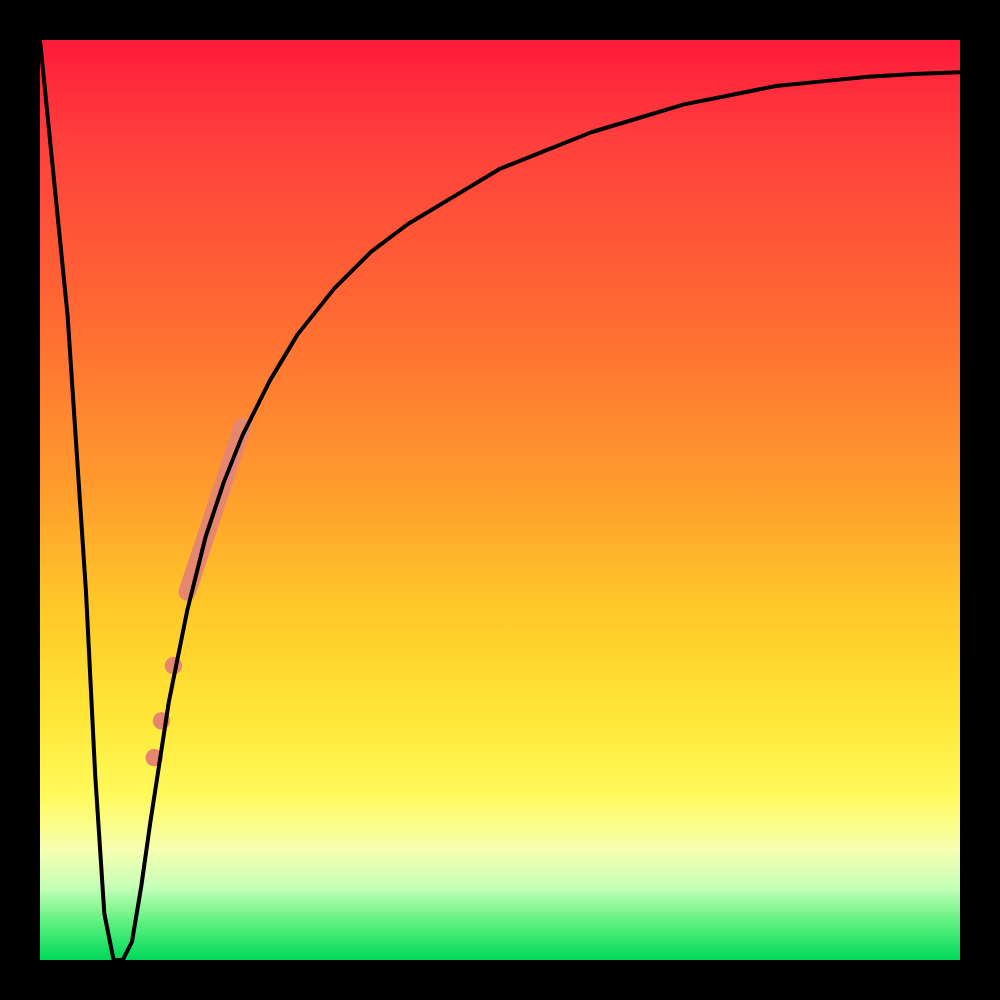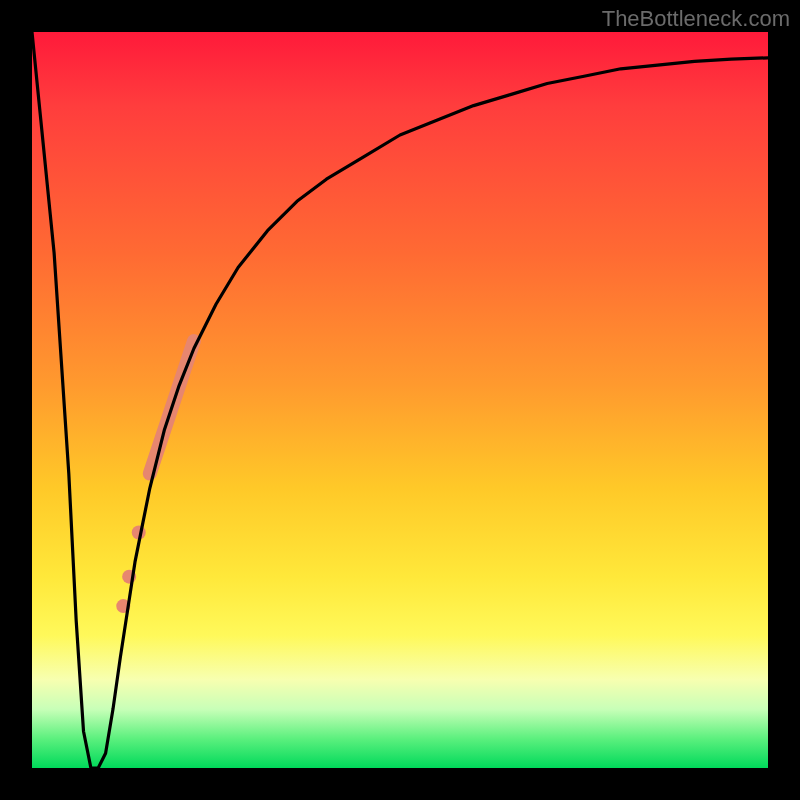--- a/index.html
+++ b/index.html
@@ -65,14 +65,13 @@
     <svg class="overlay" viewBox="0 0 736 736" preserveAspectRatio="none">
       <g id="markers-layer">
           <line x1="117.76" y1="441.59999999999997" x2="161.92" y2="309.12" stroke="#e7866f" stroke-width="14" stroke-linecap="round"></line>
           <circle cx="106.72" cy="500.48" r="7" fill="#e7866f"></circle>
           <circle cx="97.152" cy="544.64" r="7" fill="#e7866f"></circle>
           <circle cx="91.264" cy="574.08" r="7" fill="#e7866f"></circle>
         </g>
       <path id="curve" fill="none" stroke="#000" stroke-width="3.2" stroke-linejoin="round" stroke-linecap="round" d="M0.0 0.0 L22.1 220.8 L36.8 441.6 L44.2 588.8 L51.5 699.2 L58.9 736.0 L66.2 736.0 L73.6 721.3 L81.0 677.1 L88.3 625.6 L103.0 529.9 L117.8 456.3 L132.5 397.4 L147.2 353.3 L161.9 316.5 L184.0 272.3 L206.1 235.5 L235.5 198.7 L265.0 169.3 L294.4 147.2 L331.2 125.1 L368.0 103.0 L404.8 88.3 L441.6 73.6 L478.4 62.6 L515.2 51.5 L552.0 44.2 L588.8 36.8 L625.6 33.1 L662.4 29.4 L699.2 27.2 L736.0 25.8 "></path>
     </svg>
   </div>
-  <div class="watermark">TheBottleneck.com</div>
 </div>
 
 </body></html>

